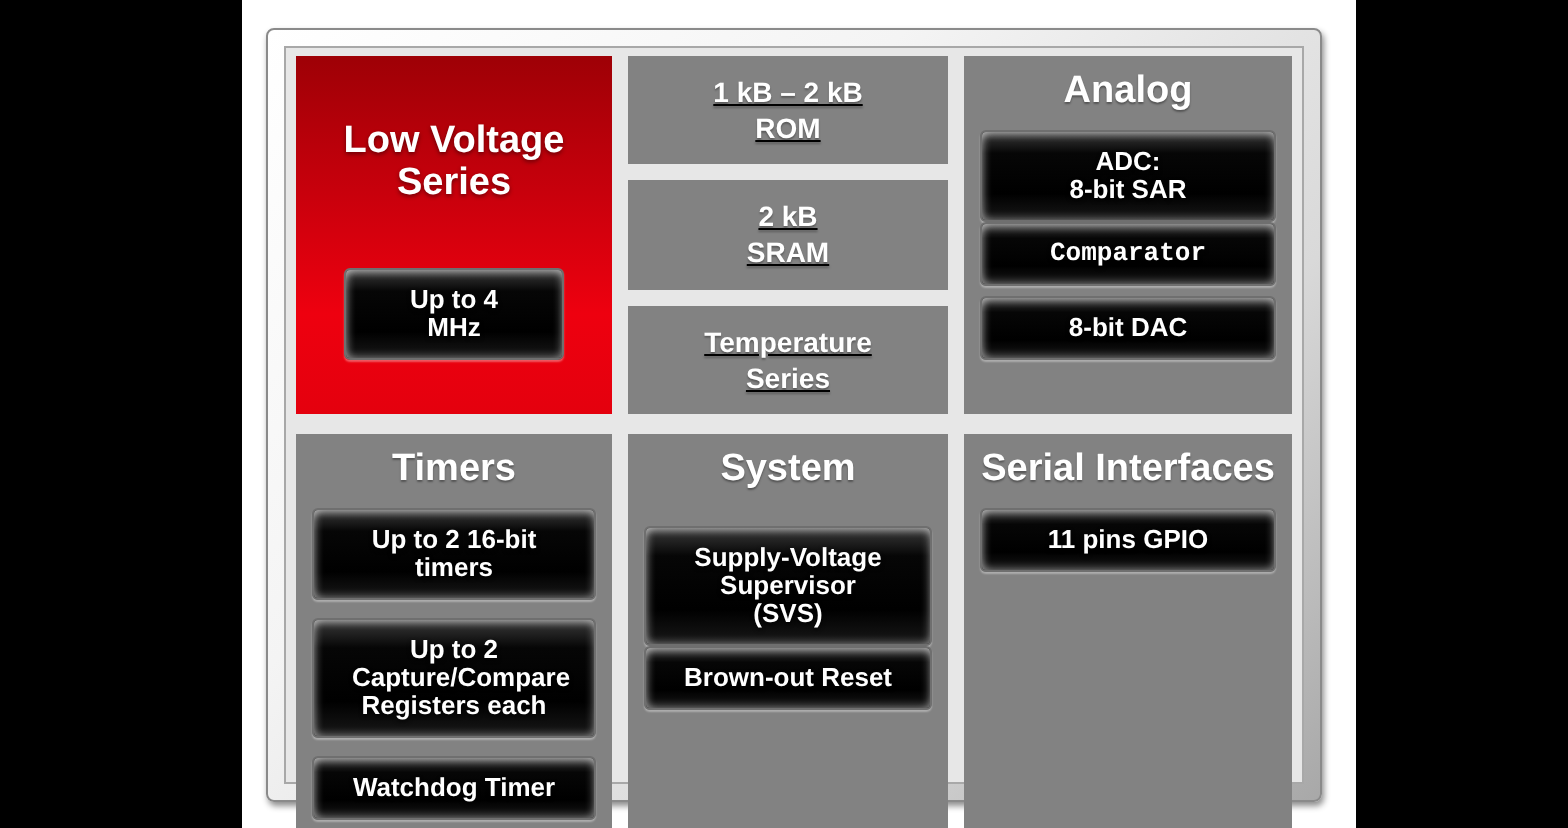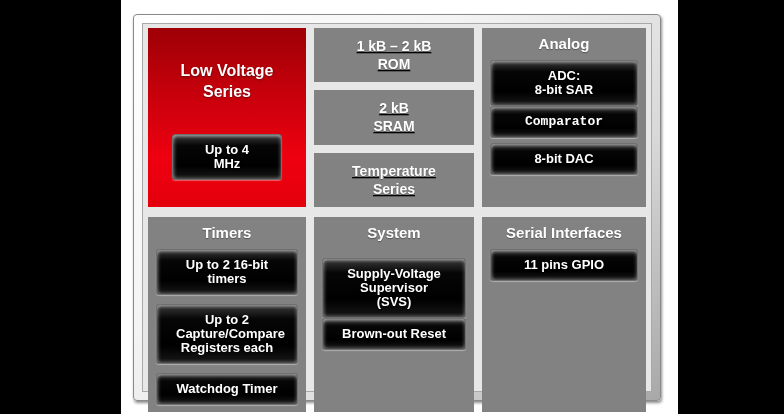--- a/index.html
+++ b/index.html
@@ -28,39 +28,39 @@
     grid-template-columns:158px 160px 1fr;
     grid-template-rows:179px 1fr;
     gap:10px 8px;
     padding:4px 5px;
   }
   .red-block{
     background:linear-gradient(180deg,var(--red-top,#9e0006) 0%,#c8000c 38%,var(--red-bottom,#ee000f) 72%,#e4000e 100%);
     display:flex;flex-direction:column;align-items:center;
   }
   .red-title{
-    margin-top:32px;color:var(--text-white,#fff);font-size:16px;line-height:21px;
+    margin-top:32px;color:var(--text-white,#fff);font-size:19px;line-height:21px;
     text-align:center;white-space:pre-line;text-shadow:0 1px 2px rgba(0,0,0,.45);
   }
   .red-button{margin-top:auto;margin-bottom:27px;width:110px;}
   .memory-col{display:flex;flex-direction:column;gap:8px;text-decoration:underline;}
   .gblock{
     flex:1;background:var(--panel-gray,#828282);
     color:var(--text-white,#fff);font-size:14px;line-height:18px;
     display:flex;align-items:center;justify-content:center;
     text-align:center;white-space:pre-line;
     text-shadow:0 1px 1px rgba(0,0,0,.3);
   }
   .panel{
     background:var(--panel-gray,#828282);
     box-sizing:border-box;padding:4px 8px 7px;
     display:flex;flex-direction:column;
   }
   .panel-title{
-    color:var(--text-white,#fff);font-size:15px;text-align:center;
+    color:var(--text-white,#fff);font-size:19px;text-align:center;
     margin:3px 0 8px;text-shadow:0 1px 1px rgba(0,0,0,.35);
   }
   .bbtn{
     box-sizing:border-box;
     background:linear-gradient(180deg,#3a3a3a 0%,#060606 24%,var(--button-black,#000) 70%,#181818 100%);
     border:1px solid #6f6f6f;border-radius:3px;
     box-shadow:
       inset 0 3px 3px -1px rgba(255,255,255,.40),
       inset 3px 0 3px -1px rgba(255,255,255,.25),
       inset -3px 0 3px -1px rgba(255,255,255,.16),

